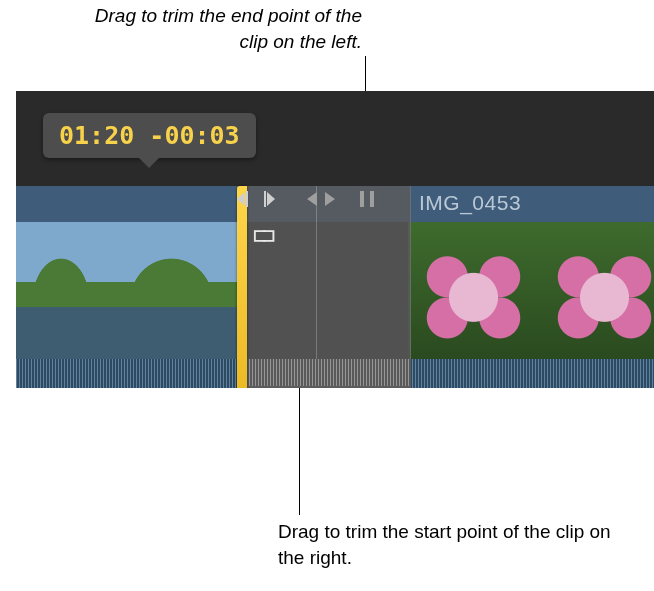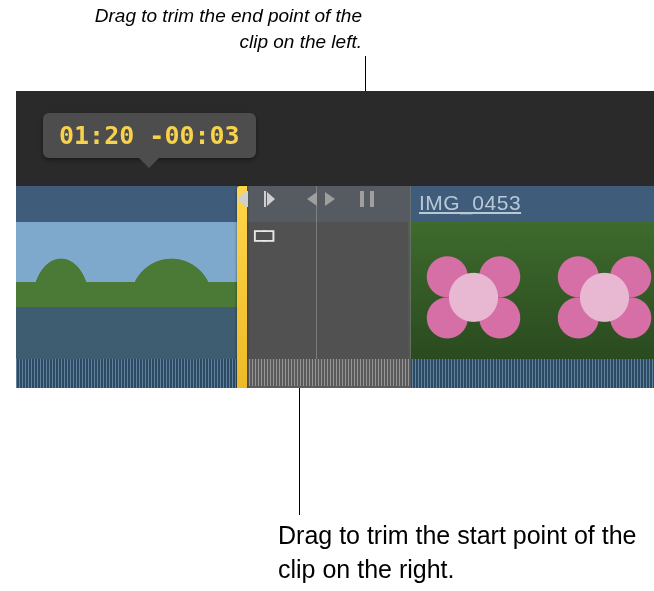--- a/index.html
+++ b/index.html
@@ -22,21 +22,21 @@
     line-height: 1.35;
     color: #000;
     font-style: italic;
   }
   .callout-bottom {
     position: absolute;
     top: 519px;
     left: 278px;
     width: 360px;
     text-align: left;
-    font-size: 25px;
+    font-size: 19px;
     line-height: 1.35;
     color: #000;
   }
 
   .timeline-viewport {
     position: absolute;
     top: 91px;
     left: 16px;
     width: 654px;
     height: 297px;
@@ -87,21 +87,20 @@
     background: #3f5d7a;
   }
 
   .clip-title {
     position: absolute;
     top: 100px;
     left: 403px;
     font-size: 21px;
     color: #b9c8d6;
     letter-spacing: 0.5px;
-    text-decoration: underline;
   }
 
   .edit-icons-row {
     position: absolute;
     top: 97px;
     left: 221px;
     display: flex;
     align-items: center;
     gap: 6px;
     color: #b9b9b9;

